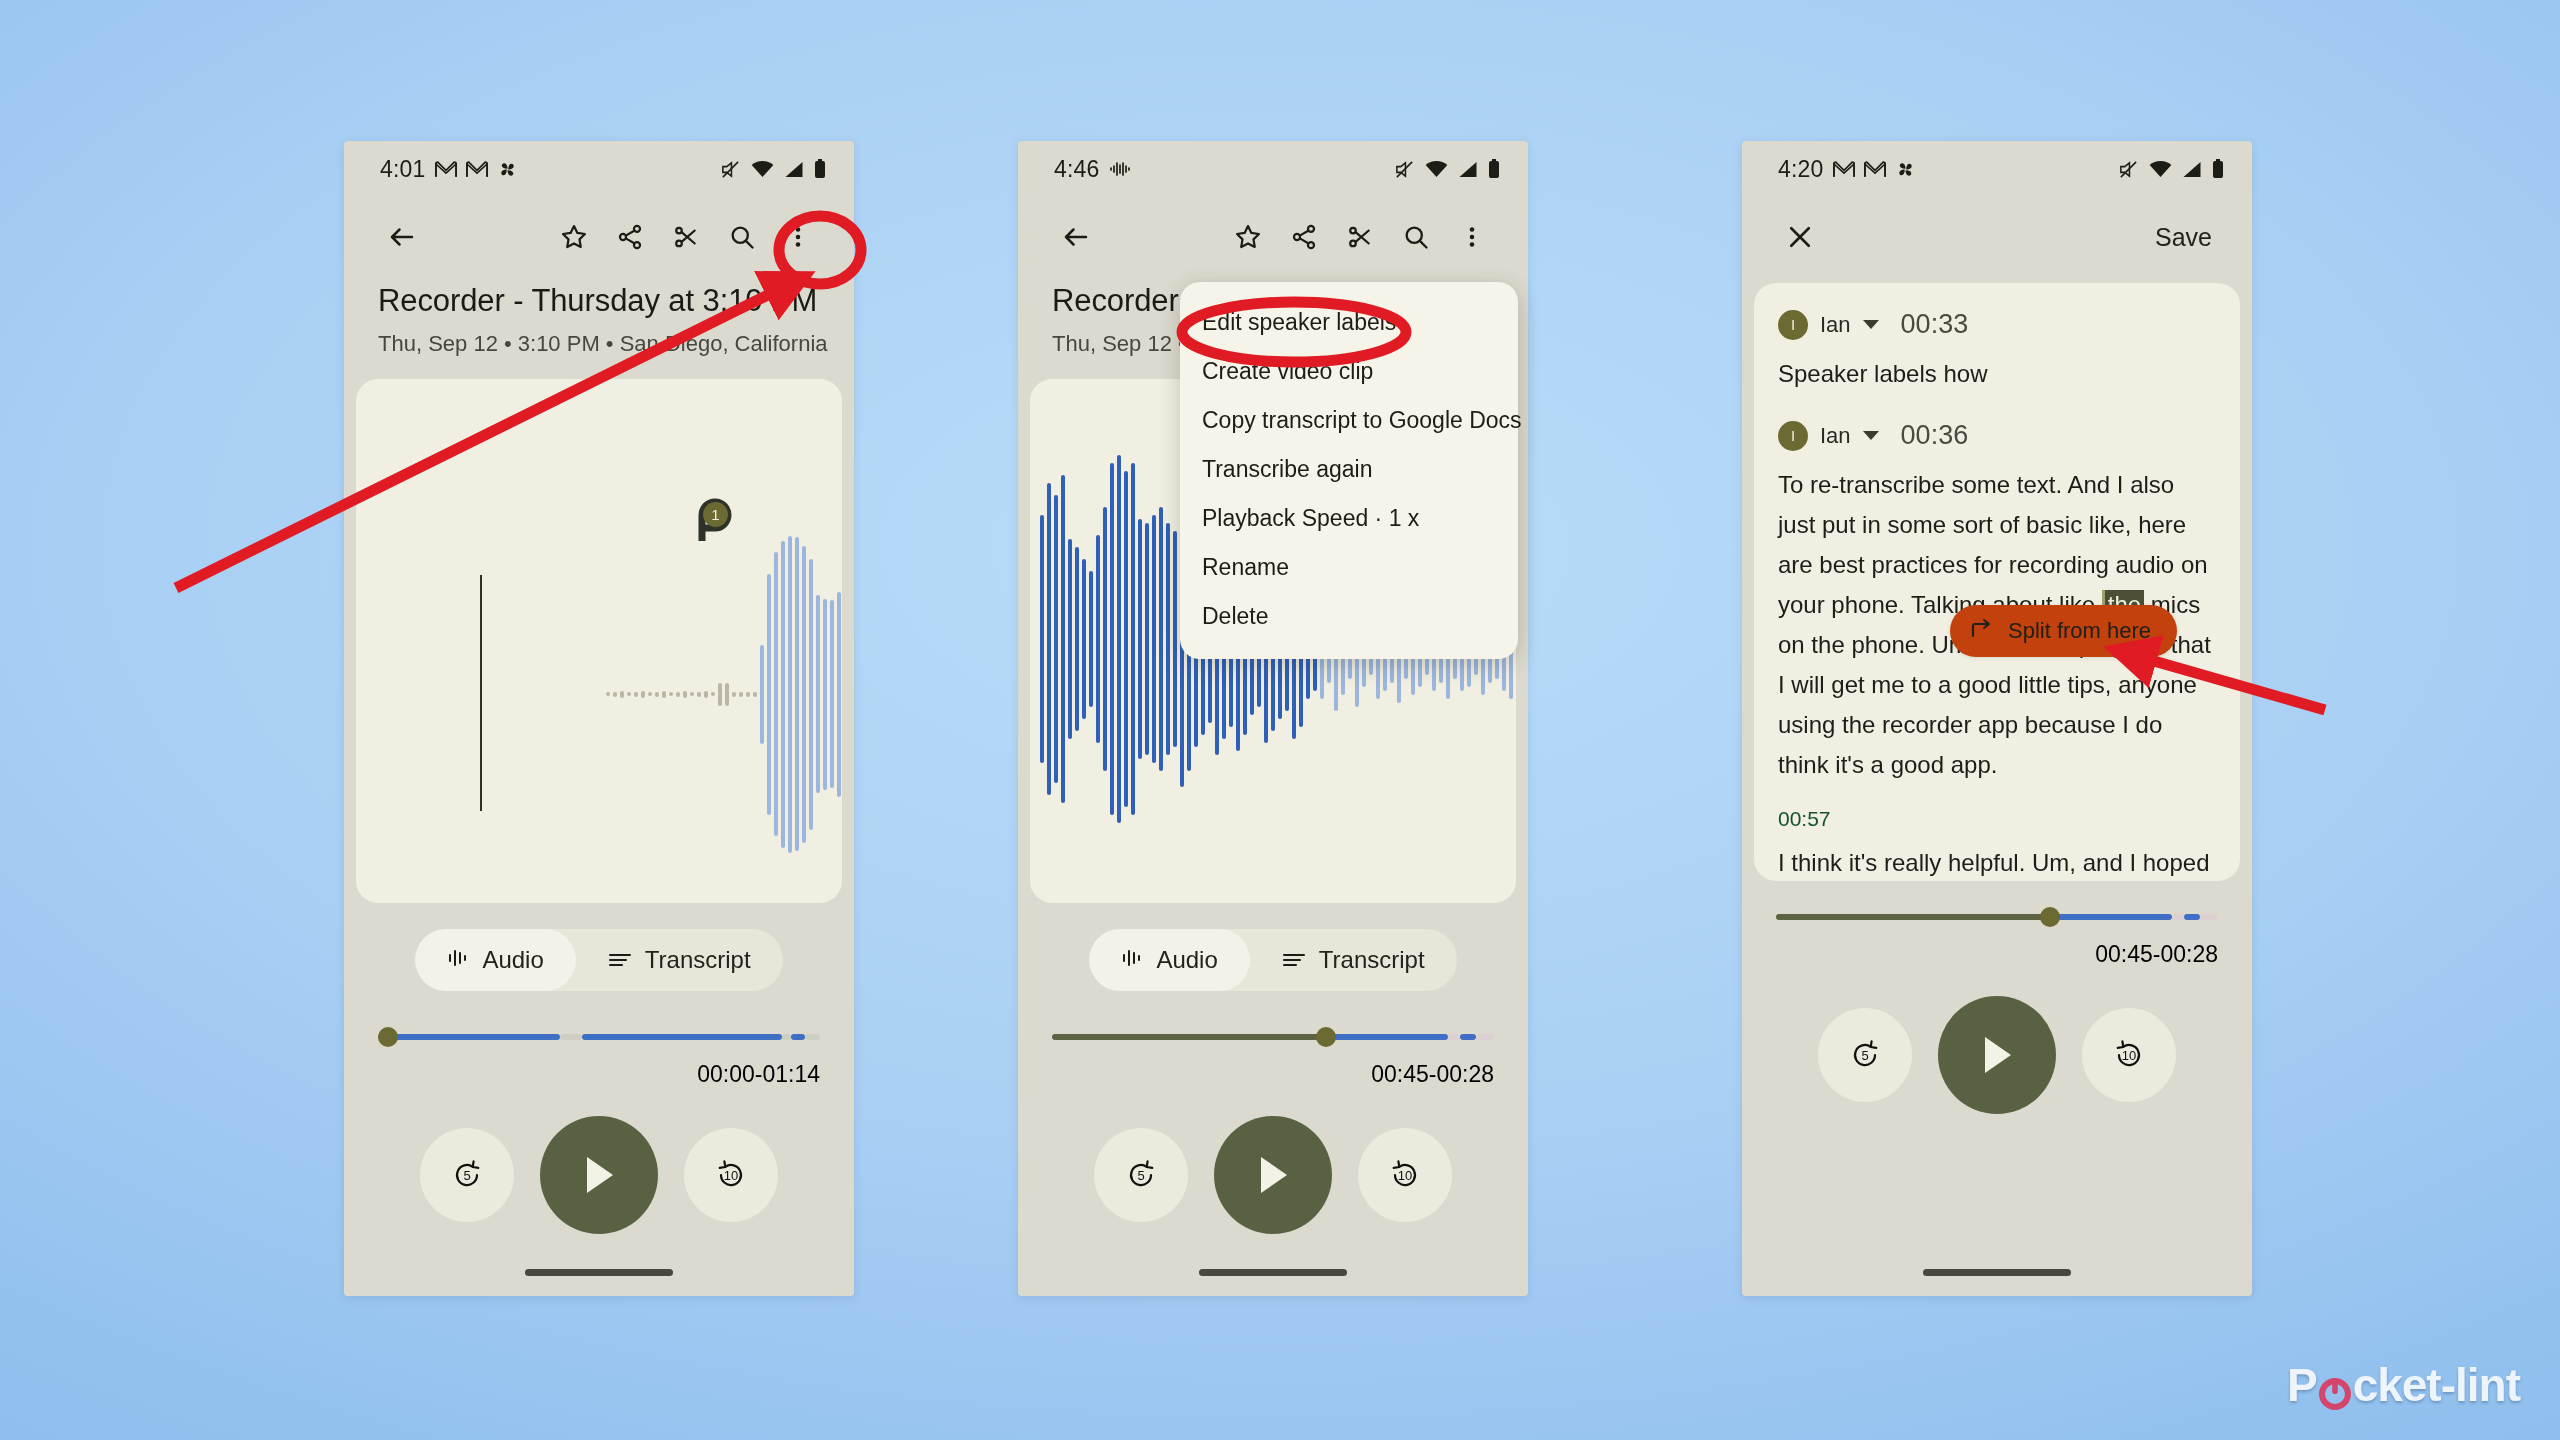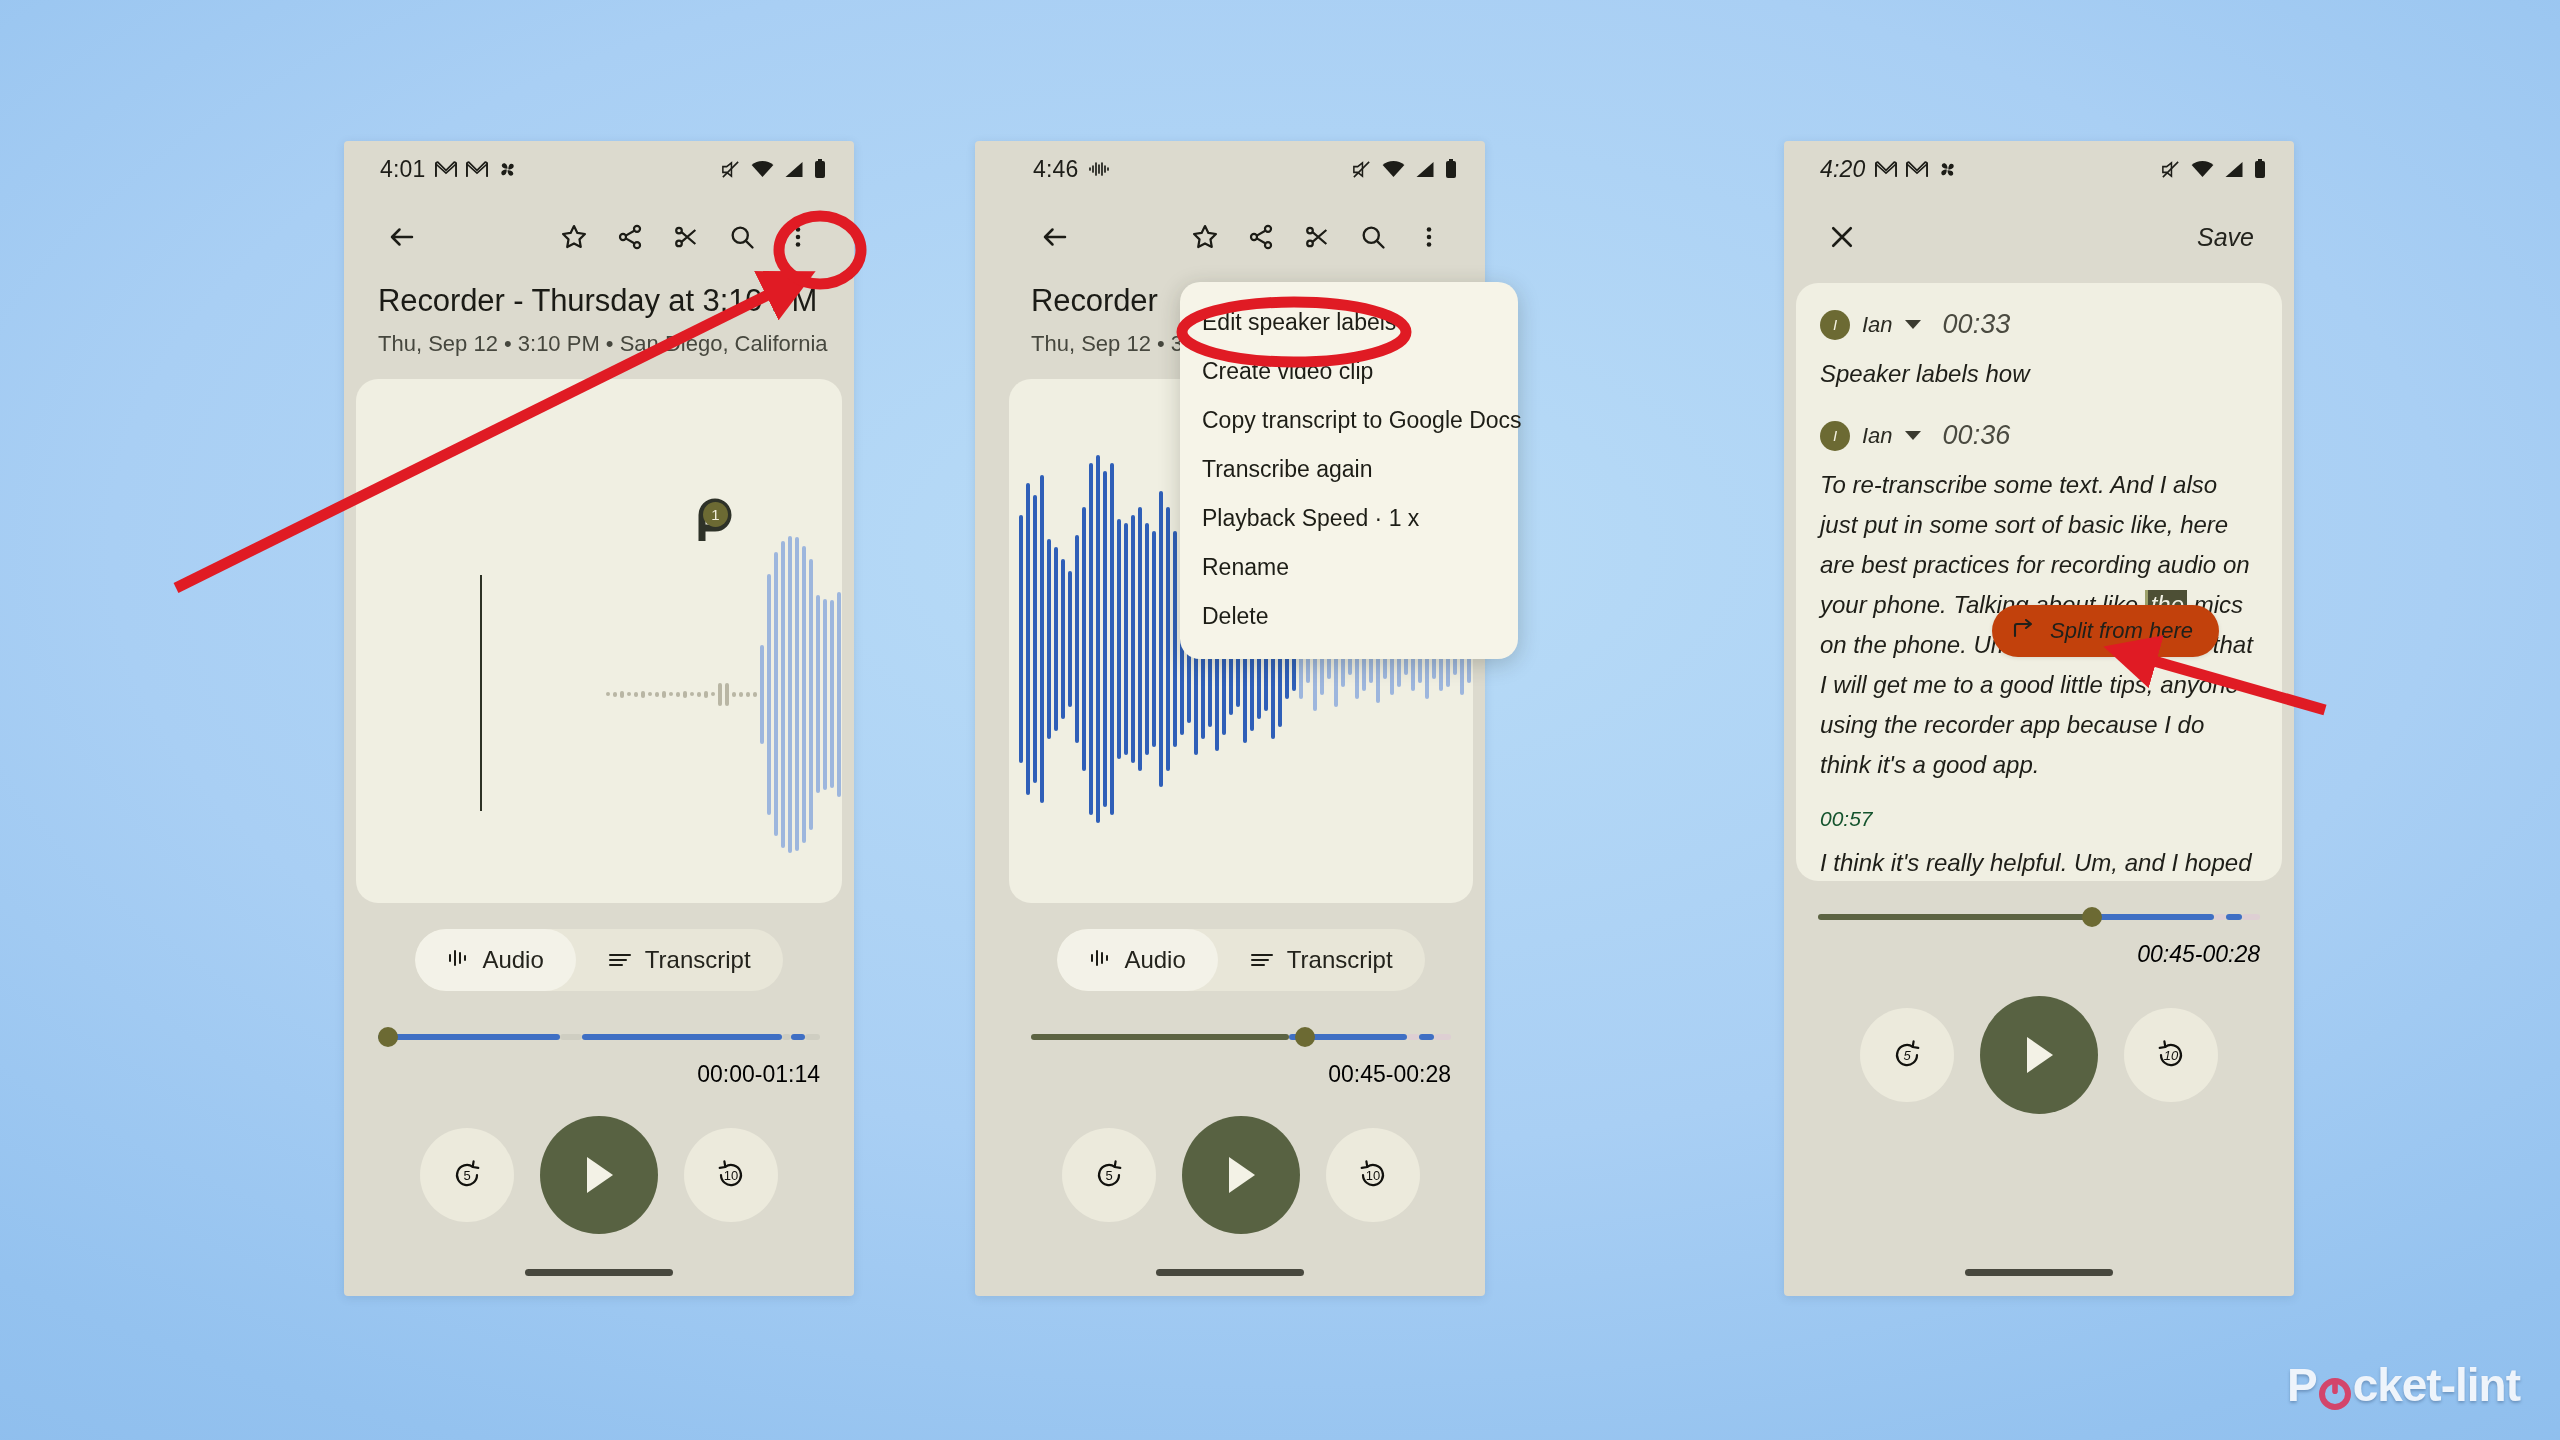--- a/index.html
+++ b/index.html
@@ -17,22 +17,22 @@
   .phone {
     position: absolute;
     width: 510px;
     height: 1155px;
     background: #dcdace;
     border-radius: 4px;
     overflow: hidden;
     box-shadow: 0 2px 10px rgba(40,60,90,0.13);
   }
   #phone1 { left: 344px; top: 141px; }
-  #phone2 { left: 975px; top: 141px; padding-left: 22px; }
-  #phone3 { left: 1784px; top: 141px; font-style: italic; }
+  #phone2 { left: 1018px; top: 141px; }
+  #phone3 { left: 1742px; top: 141px; }
 
   
   .statusbar {
     height: 56px;
     display: flex;
     align-items: center;
     padding: 0 28px 0 36px;
     color: #1d1d18;
   }
   .sb-left { display: flex; align-items: center; gap: 9px; }

